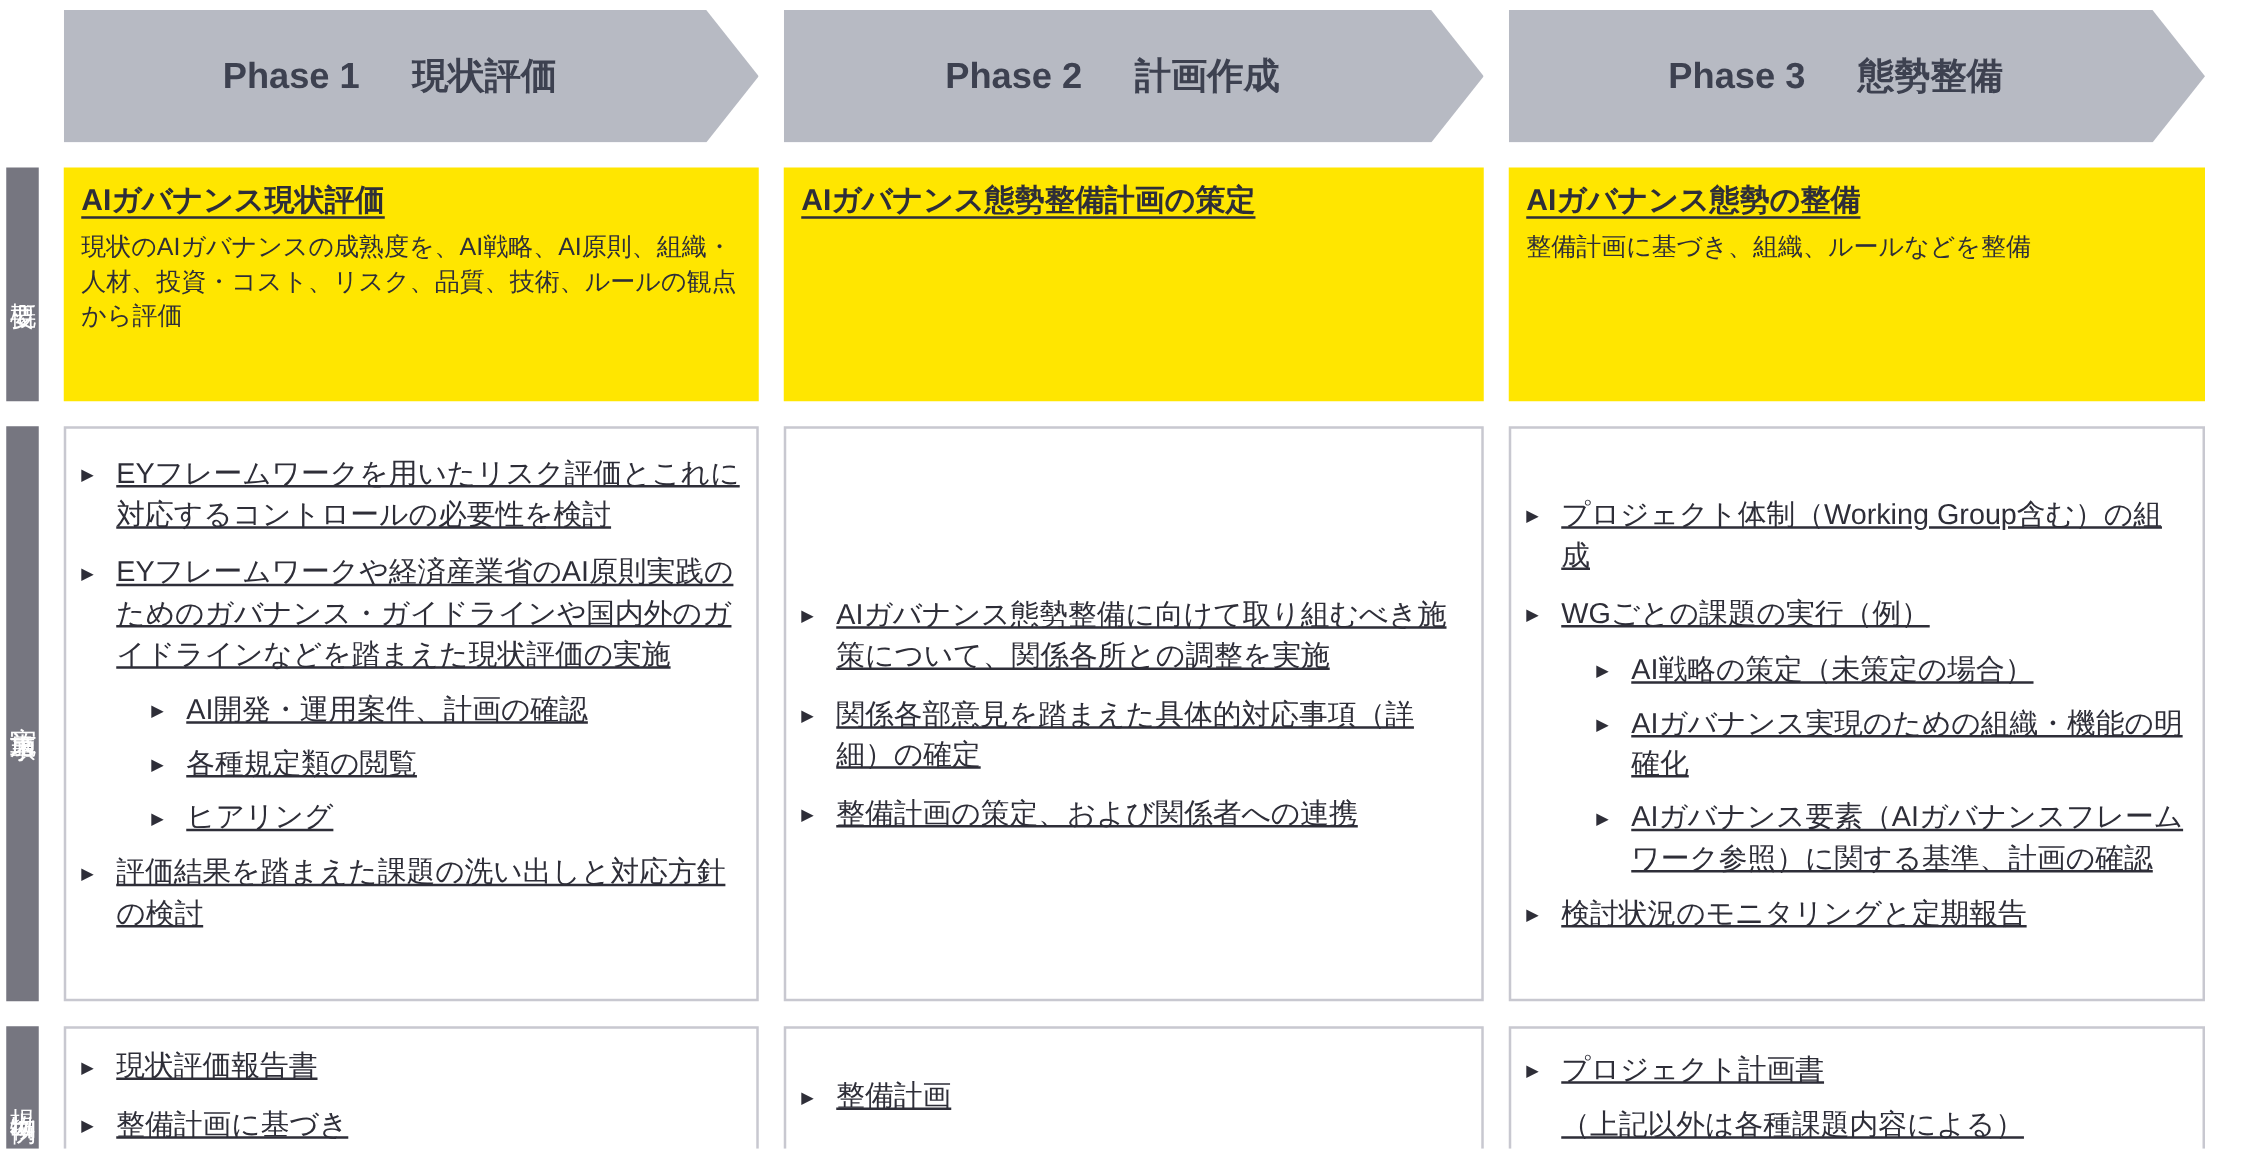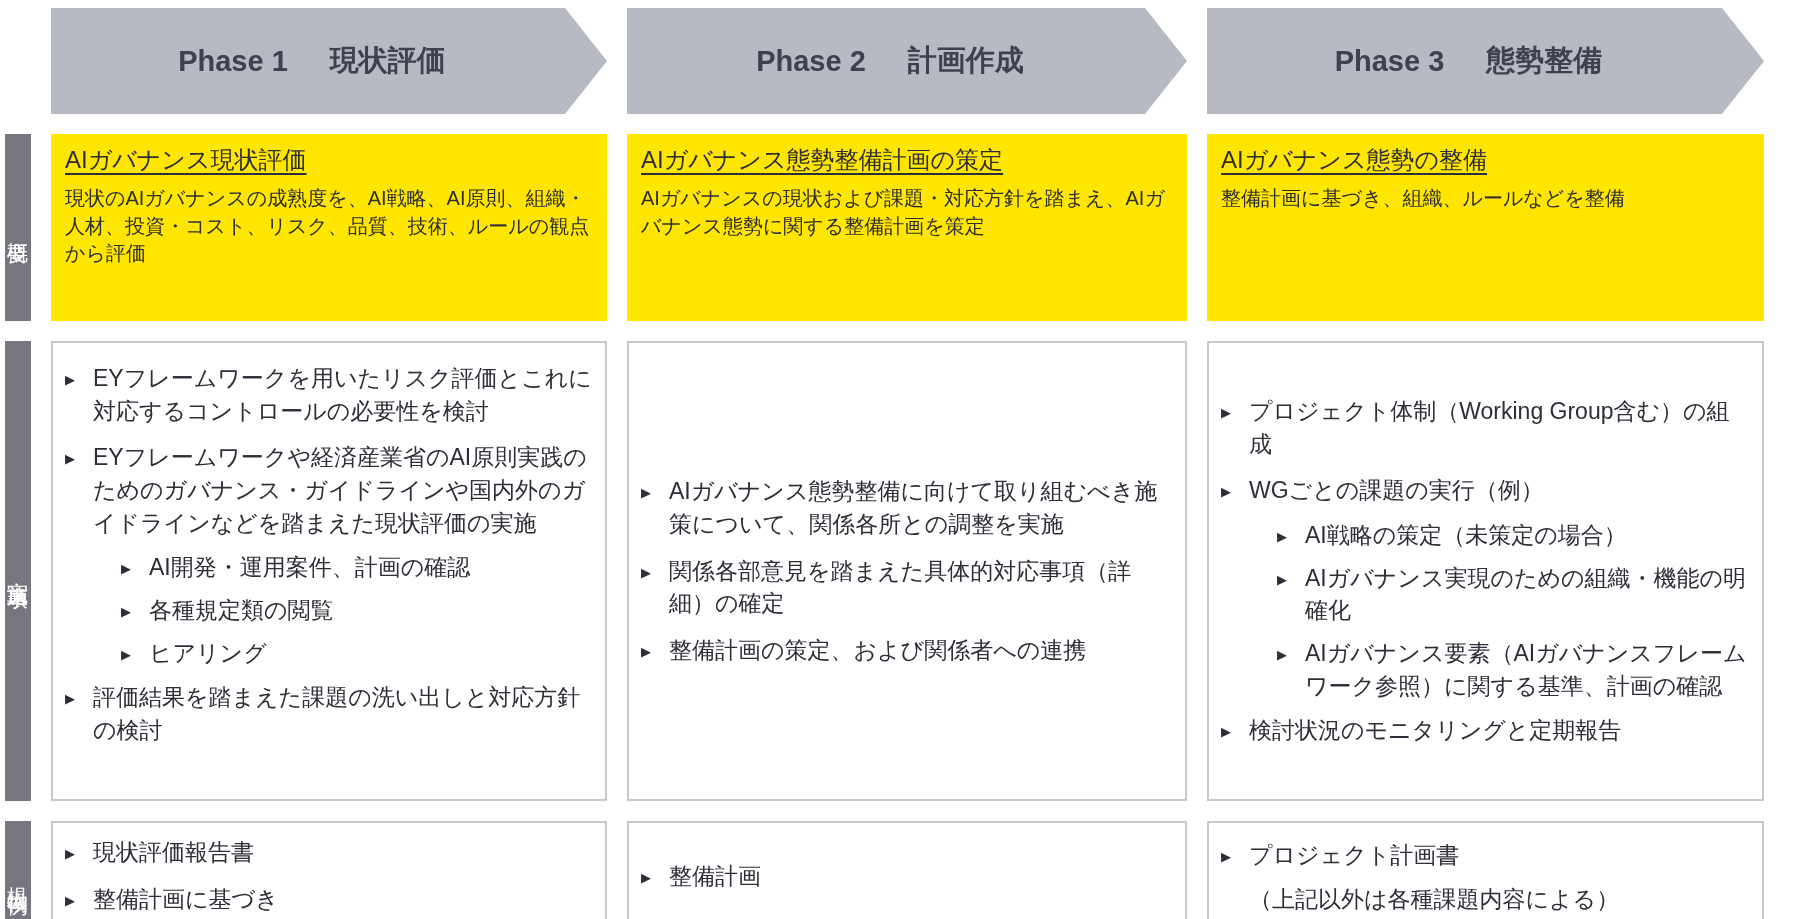--- a/index.html
+++ b/index.html
@@ -54,21 +54,21 @@
   }
 
   
   .overview-box {
     background: var(--yellow, #ffe600);
     padding: 10px 14px 8px 14px;
     overflow: hidden;
   }
   .overview-title {
     font-size: 24px;
-    font-weight: normal;
+    font-weight: bold;
     text-decoration: underline;
     text-decoration-thickness: 2px;
     text-underline-offset: 5px;
     margin-bottom: 9px;
   }
   .overview-body {
     font-size: 20px;
     line-height: 1.38;
   }
 
@@ -94,21 +94,21 @@
   .li .bullet-glyph {
     flex: 0 0 28px;
     width: 28px;
     font-size: 13px;
     padding-top: 9px;
     color: var(--text, #2e2e38);
   }
   .li.sub { margin-left: 56px; margin-top: 5px; margin-bottom: 5px; }
   .li.plain .bullet-glyph { visibility: hidden; }
   .li.plain { margin-top: 4px; margin-bottom: 4px; }
-  .item-text { flex: 1 1 auto; }
+  .item-text { flex: 1 1 auto; text-decoration: underline; }
 </style>
 </head>
 <body>
 
 <div class="slide">
 
   <div class="chevron c2 r1">
     <span>Phase 1</span>
     <span class="ja">現状評価</span>
   </div>
@@ -122,21 +122,20 @@
   </div>
 
   <div class="row-label c1 r2">概要</div>
 
   <div class="overview-box c2 r2">
     <div class="overview-title">AIガバナンス現状評価</div>
     <div class="overview-body">現状のAIガバナンスの成熟度を、AI戦略、AI原則、組織・人材、投資・コスト、リスク、品質、技術、ルールの観点から評価</div>
   </div>
   <div class="overview-box c3 r2">
     <div class="overview-title">AIガバナンス態勢整備計画の策定</div>
-    <div class="overview-body">AIガバナンスの現状および課題・対応方針を踏まえ、AIガバナンス態勢に関する整備計画を策定</div>
   </div>
   <div class="overview-box c4 r2">
     <div class="overview-title">AIガバナンス態勢の整備</div>
     <div class="overview-body">整備計画に基づき、組織、ルールなどを整備</div>
   </div>
 
   <div class="row-label c1 r3">実施事項</div>
 
   <div class="list-box v-top c2 r3">
 

